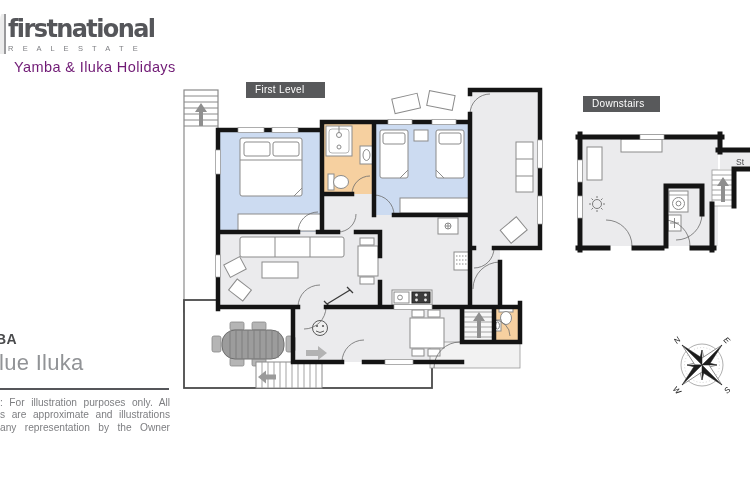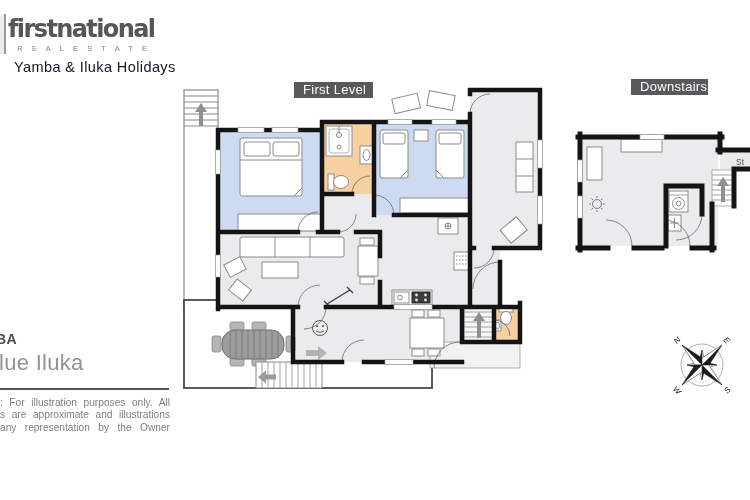--- a/index.html
+++ b/index.html
@@ -2,26 +2,26 @@
 <html><head>
 <meta charset="utf-8">
 <style>
   html,body{margin:0;padding:0;background:#fff;}
   #screen{position:relative;width:750px;height:500px;background:#fff;overflow:hidden;
           font-family:"Liberation Sans",sans-serif;border-radius:21px;}
   
   .logo-bar{position:absolute;left:0;top:14px;width:4px;height:40px;background:#ececec;border-right:2px solid #9a9a9c;}
   .logo-main{position:absolute;left:8px;top:16px;width:154px;font-family:"DejaVu Sans",sans-serif;
              font-weight:700;font-size:24px;letter-spacing:-1.6px;color:#55565a;line-height:26px;}
-  .logo-sub{position:absolute;left:8px;top:44px;width:152px;text-align:center;font-size:7.5px;
+  .logo-sub{position:absolute;left:8px;top:44px;width:152px;text-align:left;font-size:7.5px;
             letter-spacing:3.6px;color:#7d7e82;}
-  .logo-tagline{position:absolute;left:14px;top:59px;font-size:14.5px;color:#0f172a;letter-spacing:.4px;}
+  .logo-tagline{position:absolute;left:14px;top:59px;font-size:14.5px;color:#701a75;letter-spacing:.4px;}
   
-  .plan-label{position:absolute;height:16px;background:#58595b;color:#fff;font-size:13px;
-              line-height:16px;padding-left:9px;letter-spacing:.3px;margin-left:48px;}
+  .plan-label{position:absolute;height:16px;background:#58595b;color:#fff;font-size:10px;
+              line-height:16px;padding-left:9px;letter-spacing:.3px;}
   
   .prop-line1{position:absolute;left:-4px;top:331px;font-size:14px;font-weight:700;color:#4a4b4d;letter-spacing:.5px;}
   .prop-line2{position:absolute;left:-1px;top:350px;font-size:22px;color:#919396;letter-spacing:.3px;}
   .prop-rule{position:absolute;left:0;top:388px;width:169px;height:2px;background:#55565a;}
   .disc{position:absolute;left:0;top:397px;width:170px;color:#7d7e81;font-size:10.2px;line-height:12.4px;}
   .disc .dl{text-align:justify;text-align-last:justify;white-space:nowrap;overflow:hidden;}
   
   .plan-svg{position:absolute;}
   svg text{font-family:"Liberation Sans",sans-serif;}
 </style>
@@ -29,21 +29,21 @@
 <body>
 
 <div id="screen">
 
   <div class="logo-bar"></div>
   <div class="logo-main">firstnational</div>
   <div class="logo-sub">R E A L   E S T A T E</div>
   <div class="logo-tagline">Yamba &amp; Iluka Holidays</div>
 
   <div class="plan-label" style="left:246px;top:82px;width:70px">First Level</div>
-  <div class="plan-label" style="left:583px;top:79px;width:68px">Downstairs</div>
+  <div class="plan-label" style="left:583px;top:96px;width:68px">Downstairs</div>
 
   <div class="prop-line1">BA</div>
   <div class="prop-line2">lue Iluka</div>
   <div class="prop-rule"></div>
   <div class="disc">
     <div class="dl">: For illustration purposes only. All</div>
     <div class="dl">s are approximate and illustrations</div>
     <div class="dl">any representation by the Owner</div>
   </div>
 

